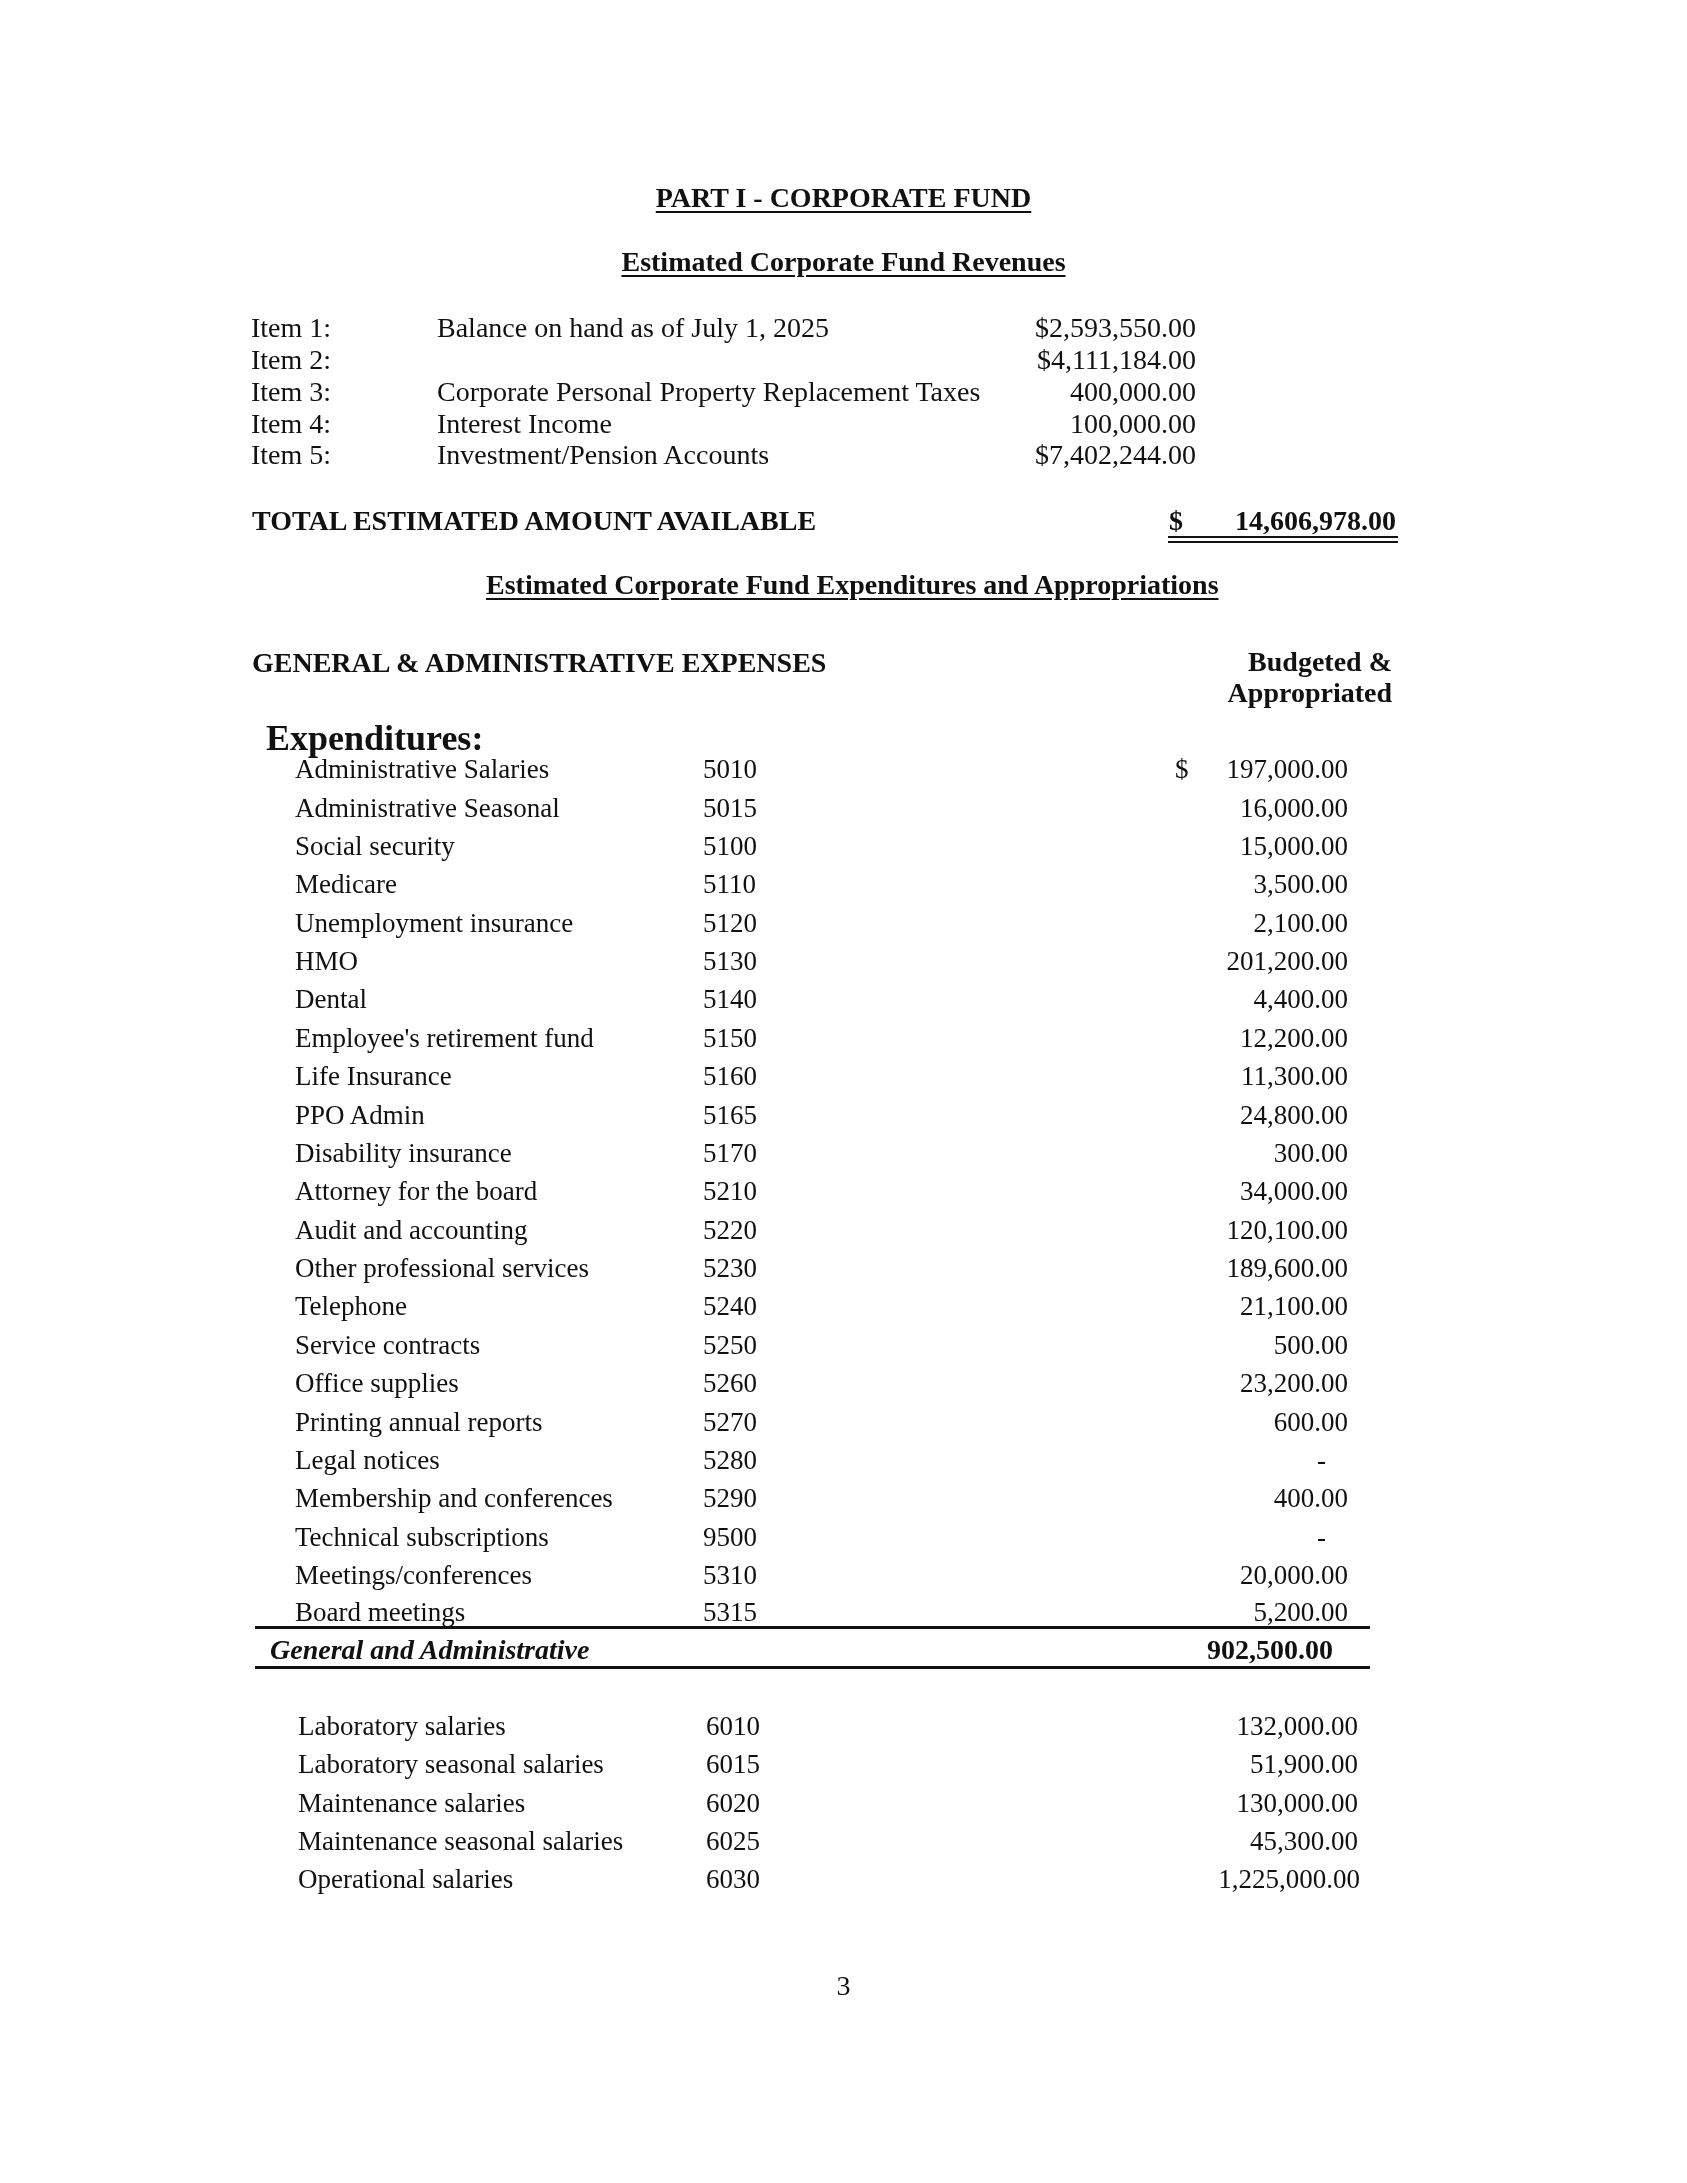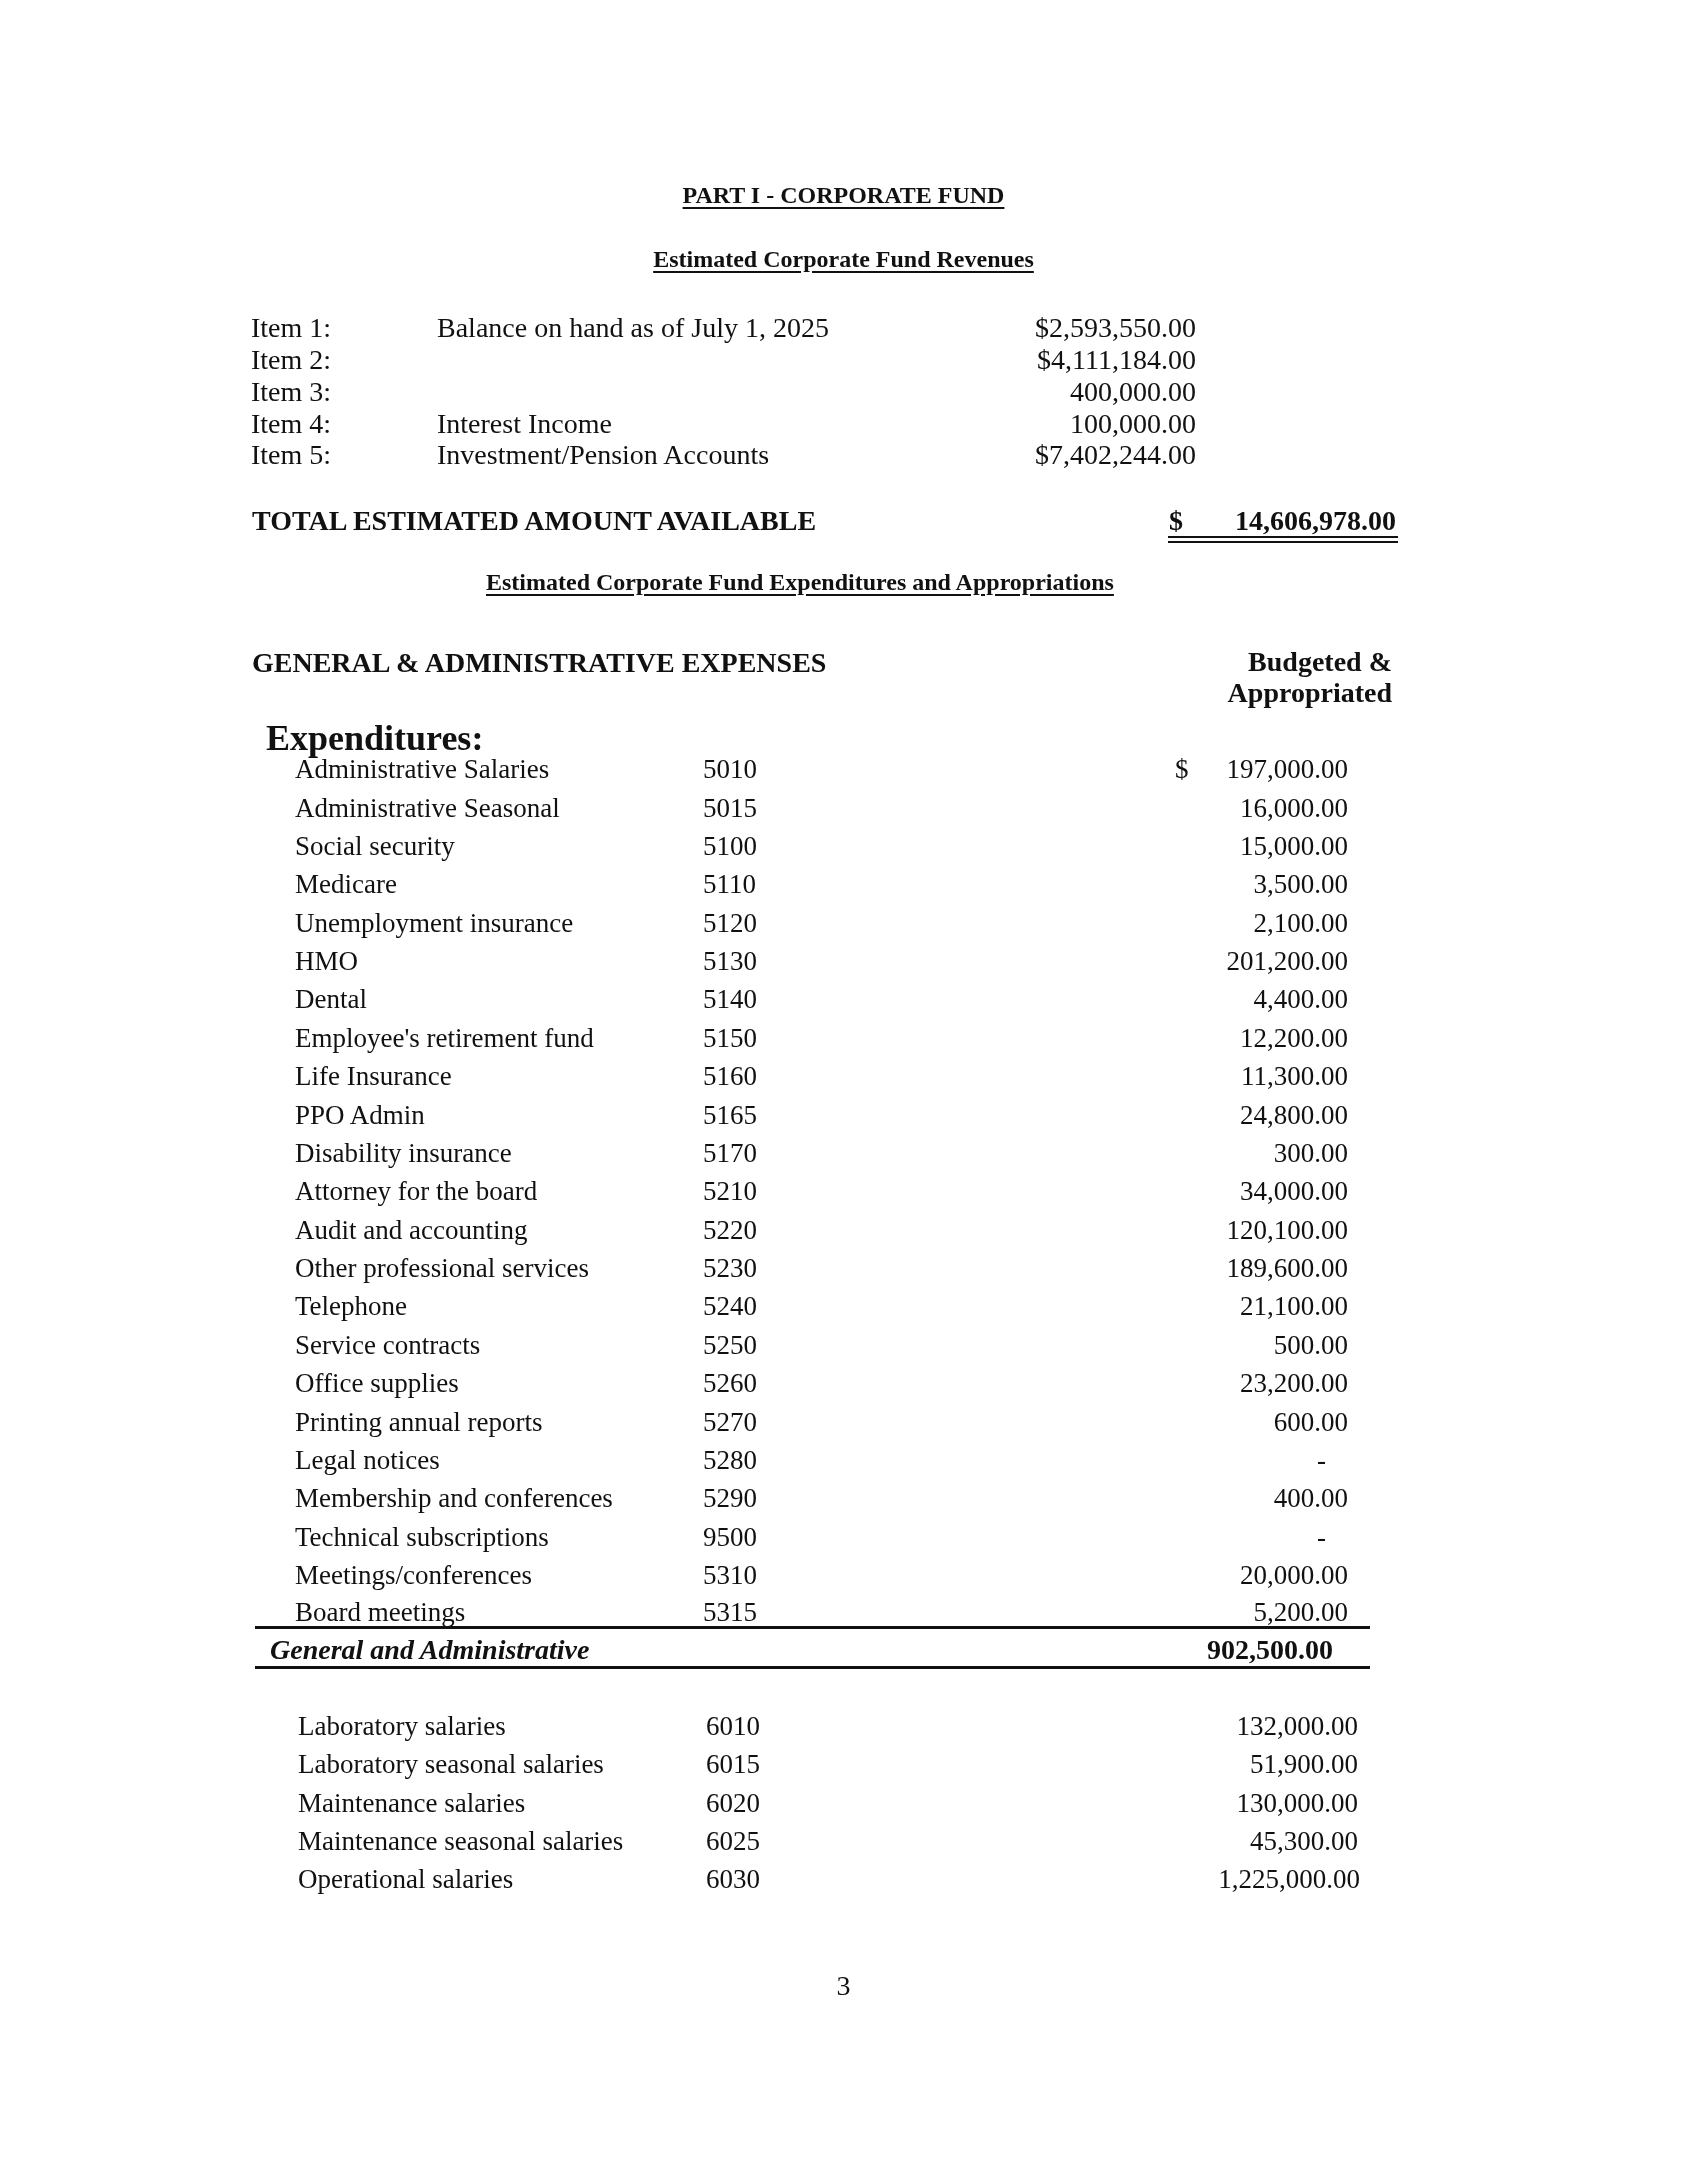--- a/index.html
+++ b/index.html
@@ -1,19 +1,19 @@
 <!DOCTYPE html>
 <html style="font-size:10.6px"><head>
 <meta charset="utf-8">
 <style>
   html, body { margin: 0; padding: 0; background: #ffffff; }
   body { width: 1687px; height: 2183px; position: relative; overflow: hidden;
          font-family: "Liberation Serif", "DejaVu Serif", serif; color: #111; }
   .abs { position: absolute; white-space: nowrap; }
-  .title { font-weight: bold; font-size: 24px; text-decoration: underline; text-decoration-thickness: 2px; text-underline-offset: 4px; }
+  .title { font-weight: bold; font-size: 28px; text-decoration: underline; text-decoration-thickness: 2px; text-underline-offset: 4px; }
   .center { left: 0; width: 1687px; text-align: center; }
   .bold { font-weight: bold; }
   .right { text-align: right; }
   .rev-row { position: absolute; left: 0; width: 1487px; height: 32px; font-size: 28px; }
   .rev-row .lbl { position: absolute; left: 251px; }
   .rev-row .desc { position: absolute; left: 437px; }
   .rev-row .amt { position: absolute; right: 291px; text-align: right; }
   .exp-row { position: absolute; left: 0; width: 1687px; height: 37px; font-size: 27px; }
   .exp-row .name { position: absolute; left: 295px; }
   .exp-row .code { position: absolute; left: 703px; }
@@ -33,20 +33,21 @@
     <span class="lbl">Item 1:</span>
     <span class="desc">Balance on hand as of July 1, 2025</span>
     <span class="amt">$2,593,550.00</span>
   </div>
   <div class="rev-row" style="top:344px;">
     <span class="lbl">Item 2:</span>
     <span class="amt">$4,111,184.00</span>
   </div>
   <div class="rev-row" style="top:376px;">
     <span class="lbl">Item 3:</span>
+    <span class="desc">Corporate Personal Property Replacement Taxes</span>
     <span class="amt">400,000.00</span>
   </div>
   <div class="rev-row" style="top:408px;">
     <span class="lbl">Item 4:</span>
     <span class="desc">Interest Income</span>
     <span class="amt">100,000.00</span>
   </div>
   <div class="rev-row" style="top:439px;">
     <span class="lbl">Item 5:</span>
     <span class="desc">Investment/Pension Accounts</span>

